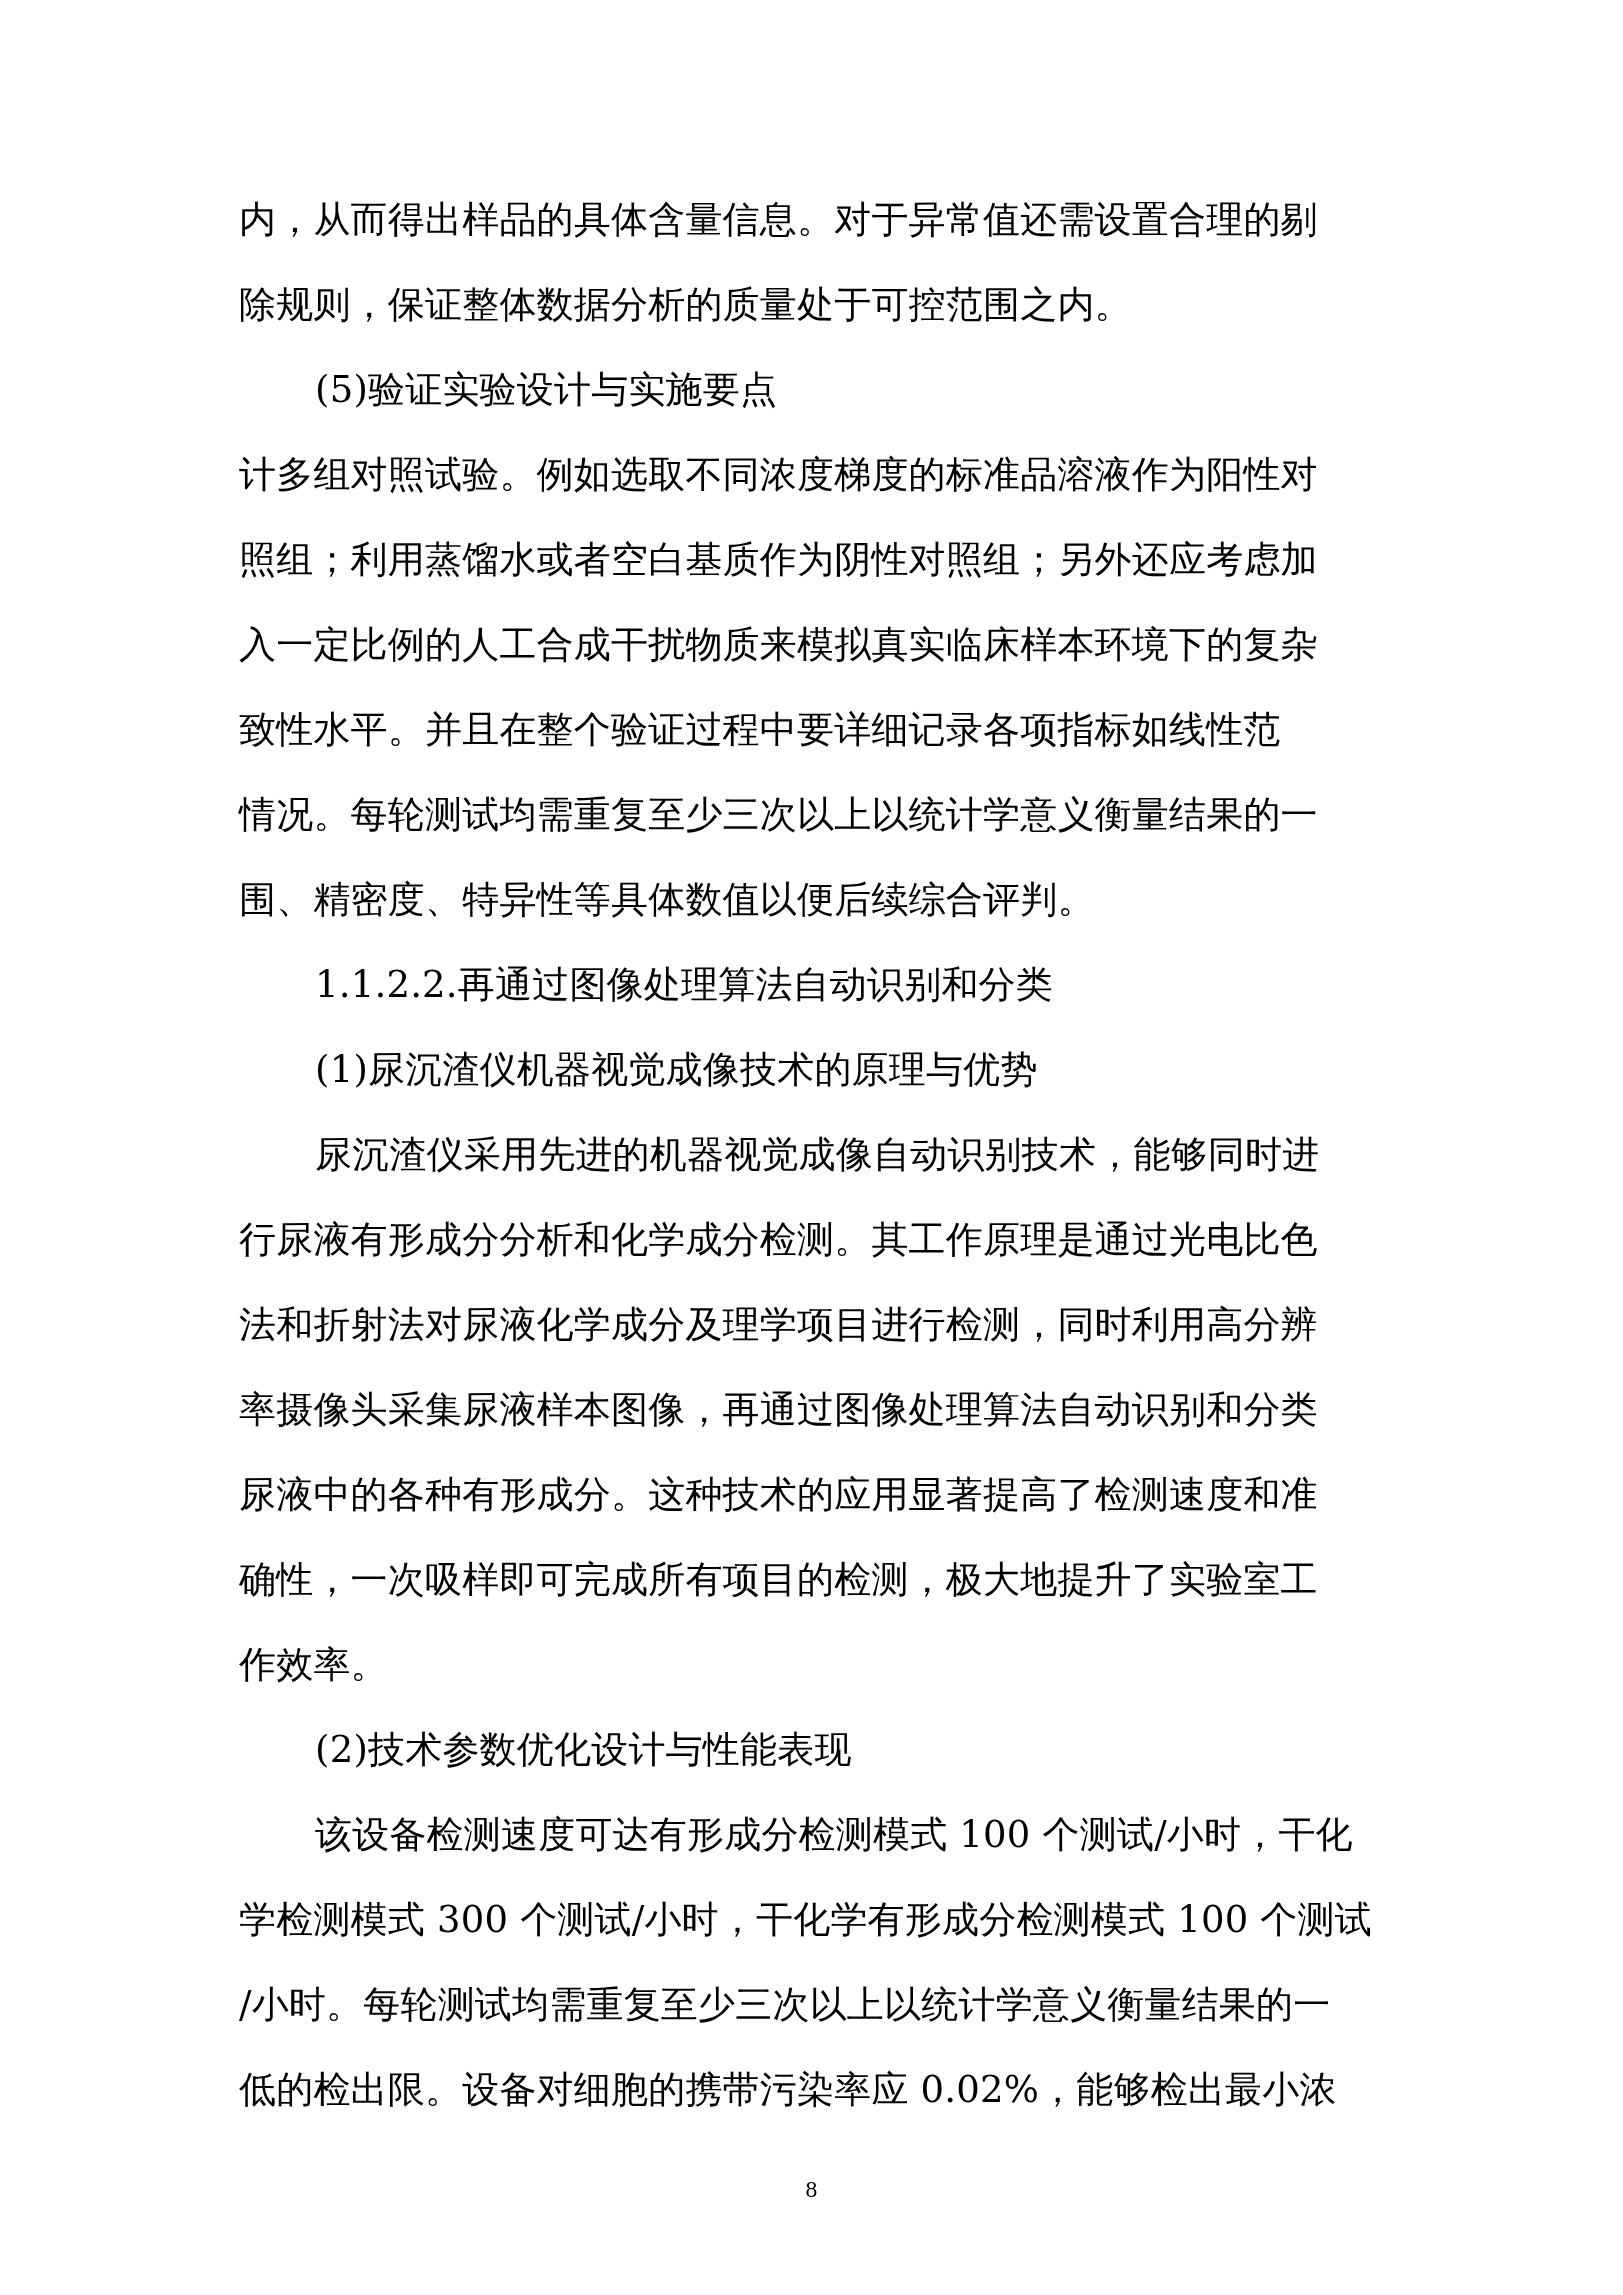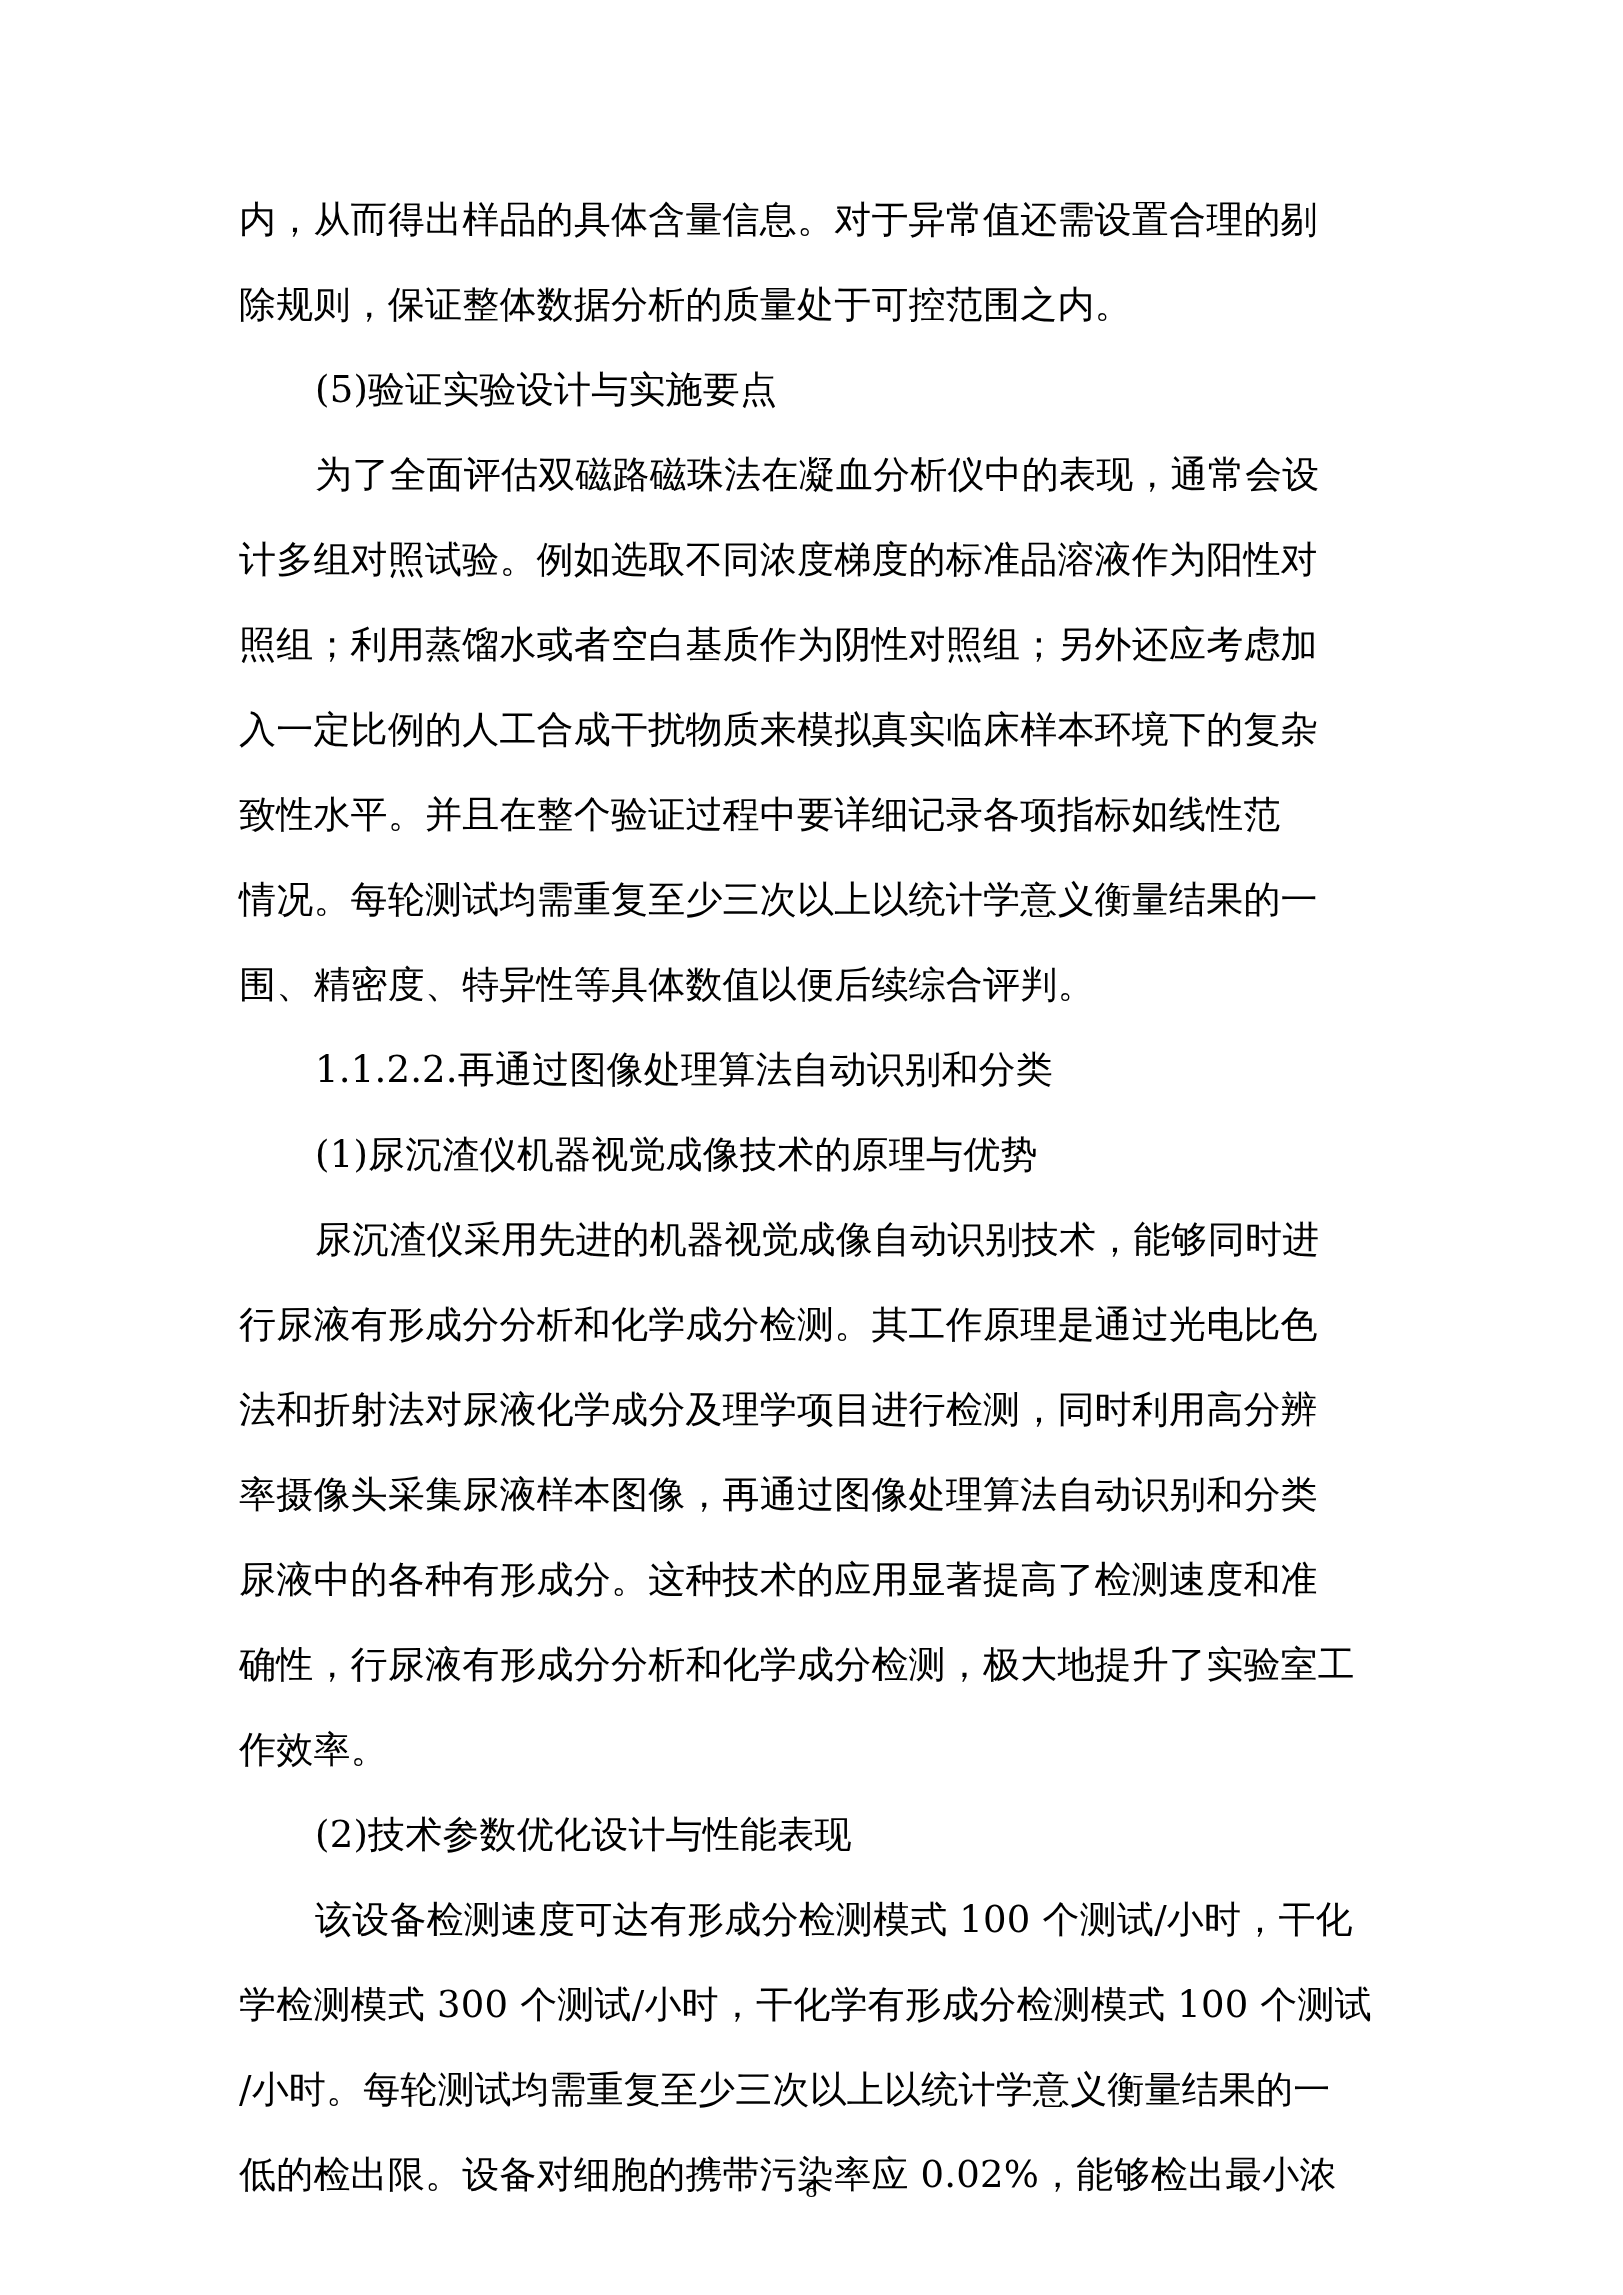--- a/index.html
+++ b/index.html
@@ -41,35 +41,34 @@
       font-family: "Liberation Serif", serif;
     }
   </style>
 </head>
 <body>
 
 <div class="page-body">
   <div class="line">内，从而得出样品的具体含量信息。对于异常值还需设置合理的剔</div>
   <div class="line">除规则，保证整体数据分析的质量处于可控范围之内。</div>
   <div class="line indent">(5)验证实验设计与实施要点</div>
-  <div class="line indent">为了全面评估双磁路磁珠法在凝血分析仪中的表现，通常会设</div>
   <div class="line">计多组对照试验。例如选取不同浓度梯度的标准品溶液作为阳性对</div>
   <div class="line">照组；利用蒸馏水或者空白基质作为阴性对照组；另外还应考虑加</div>
   <div class="line">入一定比例的人工合成干扰物质来模拟真实临床样本环境下的复杂</div>
   <div class="line">致性水平。并且在整个验证过程中要详细记录各项指标如线性范</div>
   <div class="line">情况。每轮测试均需重复至少三次以上以统计学意义衡量结果的一</div>
   <div class="line">围、精密度、特异性等具体数值以便后续综合评判。</div>
   <div class="line indent">1.1.2.2.再通过图像处理算法自动识别和分类</div>
   <div class="line indent">(1)尿沉渣仪机器视觉成像技术的原理与优势</div>
   <div class="line indent">尿沉渣仪采用先进的机器视觉成像自动识别技术，能够同时进</div>
   <div class="line">行尿液有形成分分析和化学成分检测。其工作原理是通过光电比色</div>
   <div class="line">法和折射法对尿液化学成分及理学项目进行检测，同时利用高分辨</div>
   <div class="line">率摄像头采集尿液样本图像，再通过图像处理算法自动识别和分类</div>
   <div class="line">尿液中的各种有形成分。这种技术的应用显著提高了检测速度和准</div>
-  <div class="line">确性，行尿液有形成分分析和化学成分检测，极大地提升了实验室工</div>
+  <div class="line">确性，一次吸样即可完成所有项目的检测，极大地提升了实验室工</div>
   <div class="line">作效率。</div>
   <div class="line indent">(2)技术参数优化设计与性能表现</div>
   <div class="line indent">该设备检测速度可达有形成分检测模式 100 个测试/小时，干化</div>
   <div class="line">学检测模式 300 个测试/小时，干化学有形成分检测模式 100 个测试</div>
   <div class="line">/小时。每轮测试均需重复至少三次以上以统计学意义衡量结果的一</div>
   <div class="line">低的检出限。设备对细胞的携带污染率应 0.02%，能够检出最小浓</div>
 </div>
 
 <div class="page-number">8</div>
 

